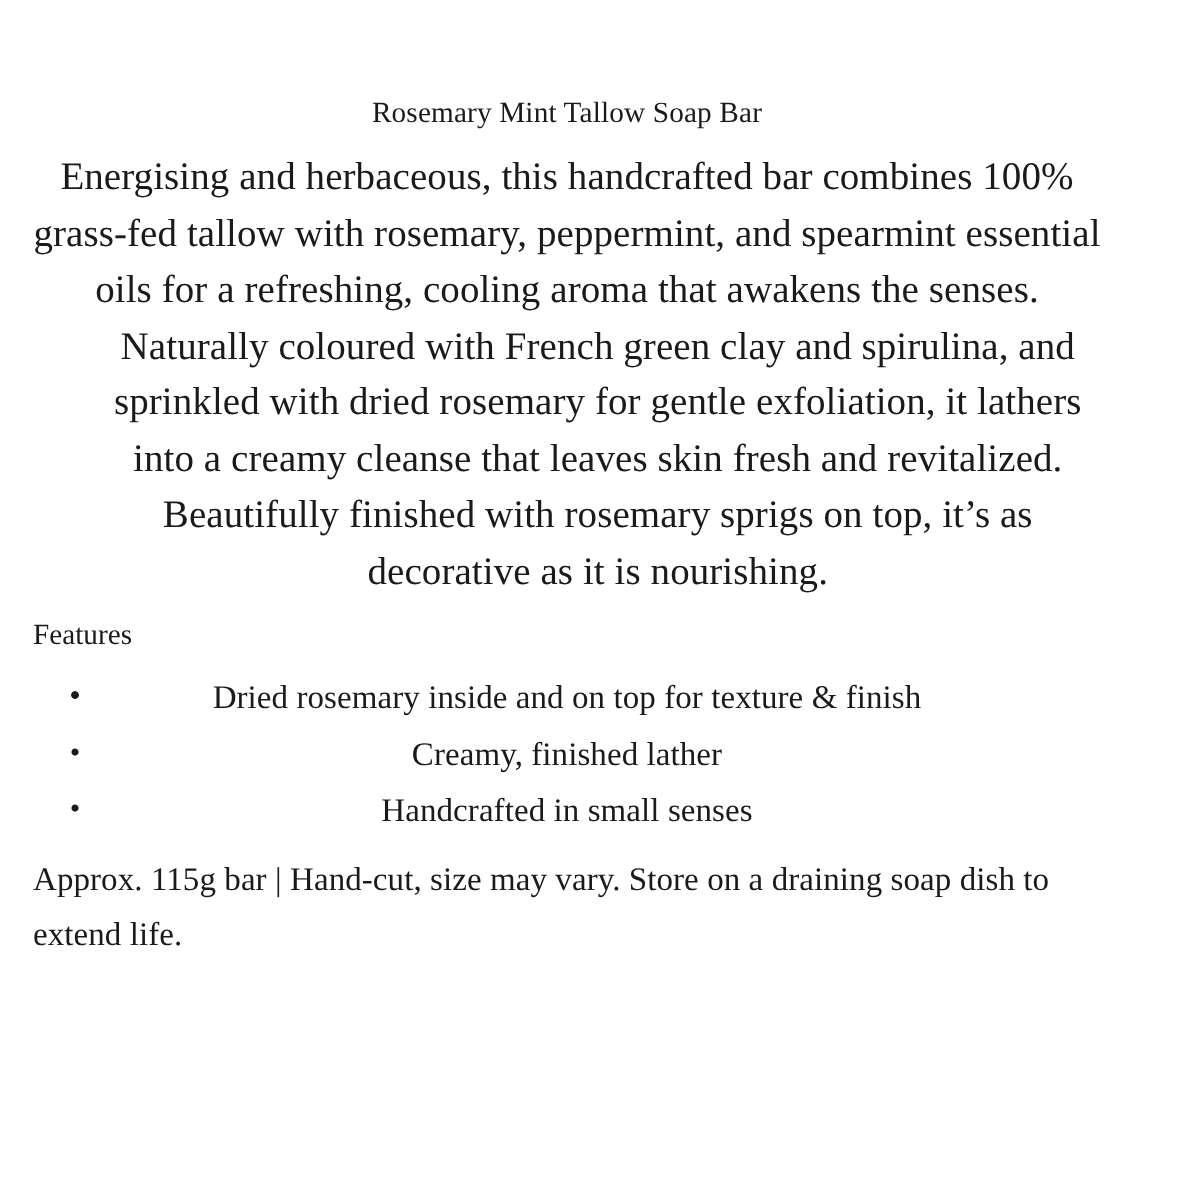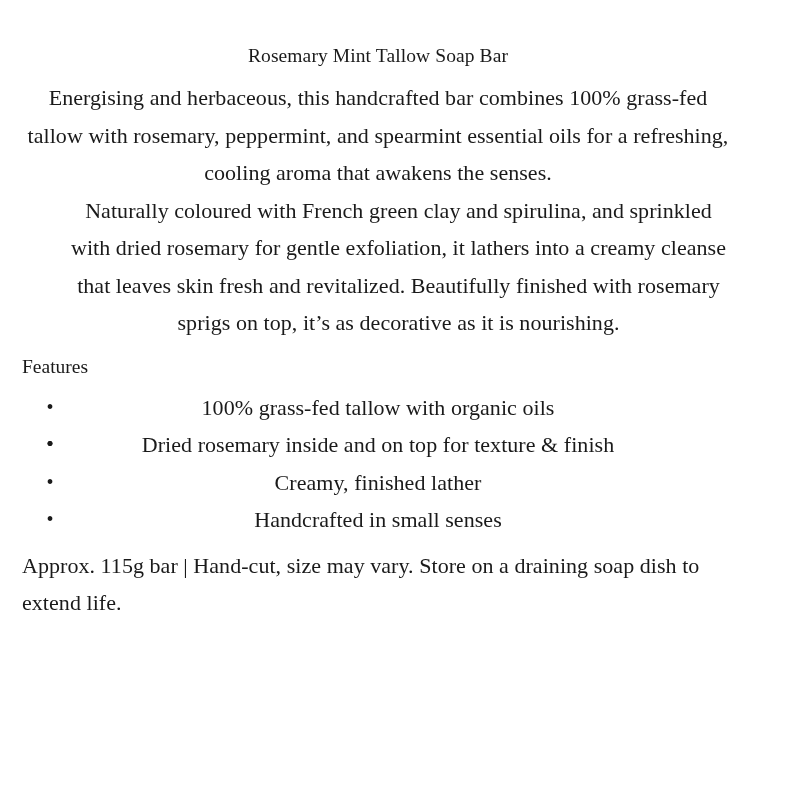--- a/index.html
+++ b/index.html
@@ -12,35 +12,35 @@
     height: 800px;
     overflow: hidden;
     font-family: "Liberation Serif", "DejaVu Serif", serif;
     color: #1a1a1a;
     -webkit-font-smoothing: antialiased;
   }
 
   .product-description {
     box-sizing: border-box;
     width: 756px;
-    padding: 42px 22px 0 22px;
+    padding: 62px 22px 0 22px;
     text-align: center;
   }
 
   .title {
     font-size: 19.5px;
     line-height: 28px;
     font-weight: 400;
     margin: 0 0 9px 0;
     text-align: center;
     letter-spacing: 0.1px;
   }
 
   .paragraph {
-    font-size: 22px;
+    font-size: 26px;
     line-height: 37.5px;
     font-weight: 400;
     margin: 0;
     text-align: center;
     letter-spacing: 0.05px;
   }
 
   .paragraph + .paragraph {
     margin-top: 0;
     margin-left: 41px;
@@ -96,21 +96,20 @@
 
   <p class="paragraph">Energising and herbaceous, this handcrafted bar combines 100% grass-fed tallow with rosemary, peppermint, and spearmint essential oils for a refreshing, cooling aroma that awakens the senses.</p>
 
   <p class="paragraph">Naturally coloured with French green clay and spirulina, and sprinkled with dried rosemary for gentle exfoliation, it lathers into a creamy cleanse that leaves skin fresh and revitalized. Beautifully finished with rosemary sprigs on top, it’s as decorative as it is nourishing.</p>
 
   <div class="features-heading">Features</div>
 
   <ul class="feature-list">
     <li class="feature-item">
       <span class="feature-bullet">•</span>
-      <span class="feature-text">100% grass-fed tallow with organic oils</span>
     </li>
     <li class="feature-item">
       <span class="feature-bullet">•</span>
     </li>
     <li class="feature-item">
       <span class="feature-bullet">•</span>
     </li>
     <li class="feature-item">
       <span class="feature-bullet">•</span>
       <span class="feature-text">Dried rosemary inside and on top for texture &amp; finish</span>

